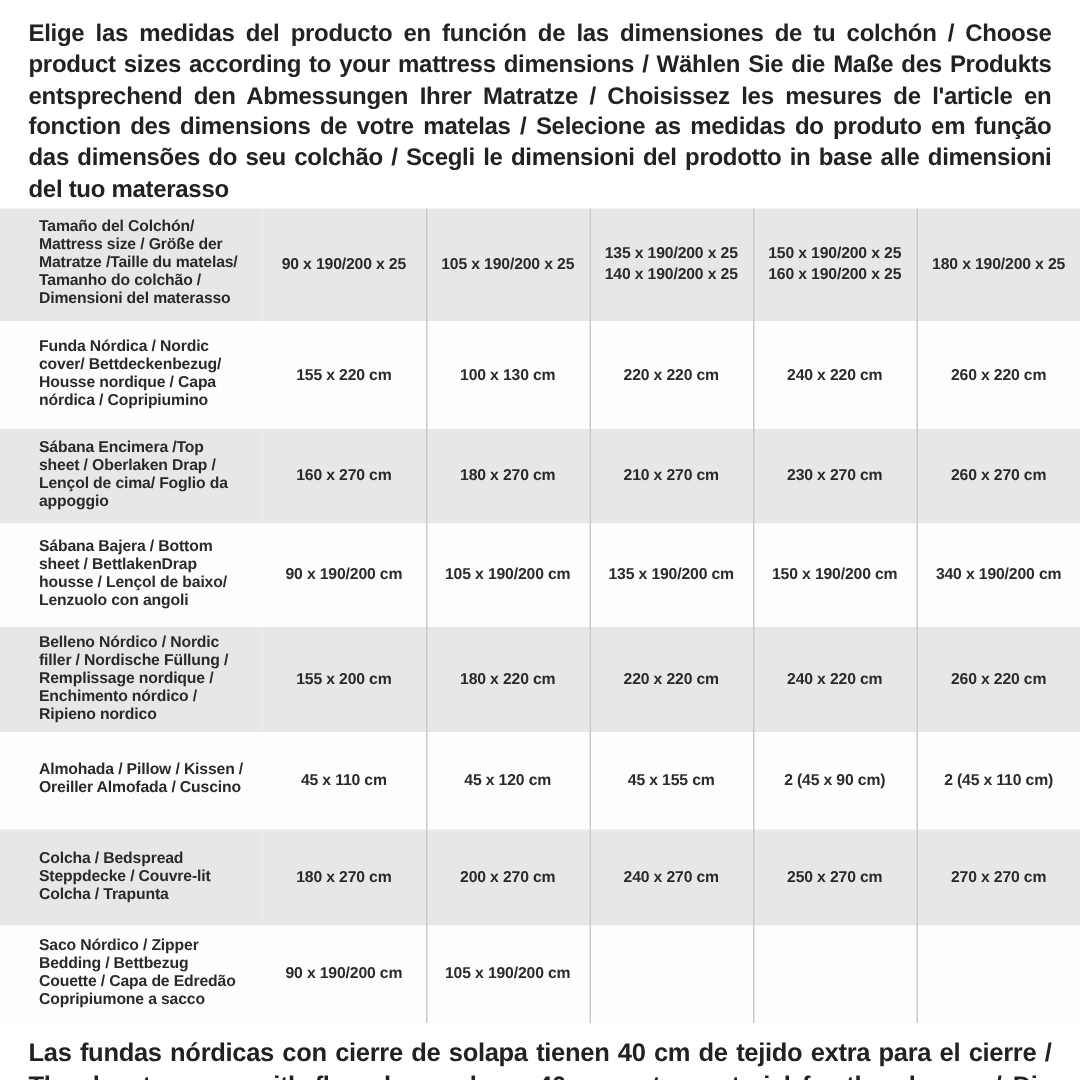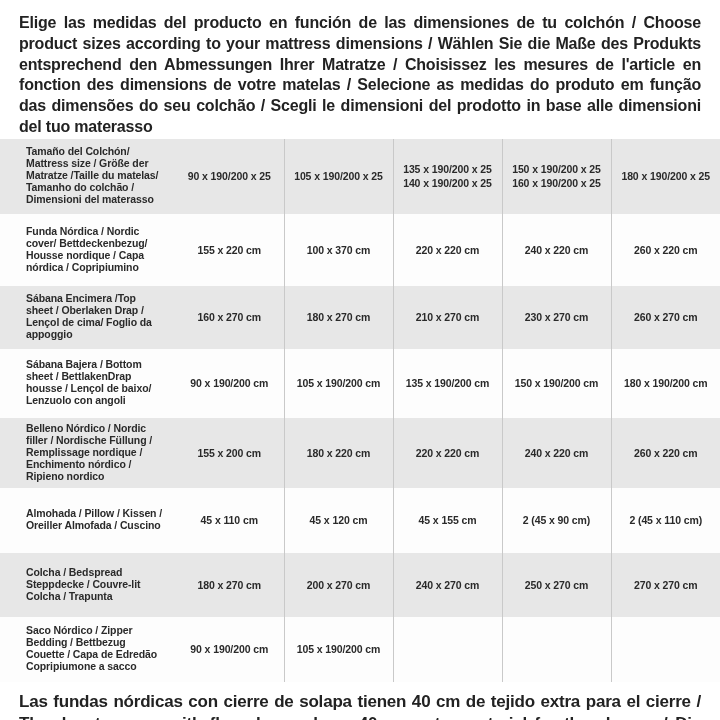--- a/index.html
+++ b/index.html
@@ -87,21 +87,21 @@
           <td class="value">
             <div>180 x 190/200 x 25</div>
           </td>
         </tr>
         <tr class="r1">
           <td class="label">Funda Nórdica /  Nordic cover/ Bettdeckenbezug/ Housse nordique  / Capa nórdica / Copripiumino</td>
           <td class="value">
             <div>155 x 220 cm</div>
           </td>
           <td class="value">
-            <div>100 x 370 cm</div>
+            <div>100 x 130 cm</div>
           </td>
           <td class="value">
             <div>220 x 220 cm</div>
           </td>
           <td class="value">
             <div>240 x 220 cm</div>
           </td>
           <td class="value">
             <div>260 x 220 cm</div>
           </td>
@@ -132,21 +132,21 @@
           <td class="value">
             <div>105 x 190/200 cm</div>
           </td>
           <td class="value">
             <div>135 x 190/200 cm</div>
           </td>
           <td class="value">
             <div>150 x 190/200 cm</div>
           </td>
           <td class="value">
-            <div>180 x 190/200 cm</div>
+            <div>340 x 190/200 cm</div>
           </td>
         </tr>
         <tr class="r4">
           <td class="label">Belleno Nórdico / Nordic filler / Nordische Füllung / Remplissage nordique / Enchimento nórdico / Ripieno nordico</td>
           <td class="value">
             <div>155 x 200 cm</div>
           </td>
           <td class="value">
             <div>180 x 220 cm</div>
           </td>

